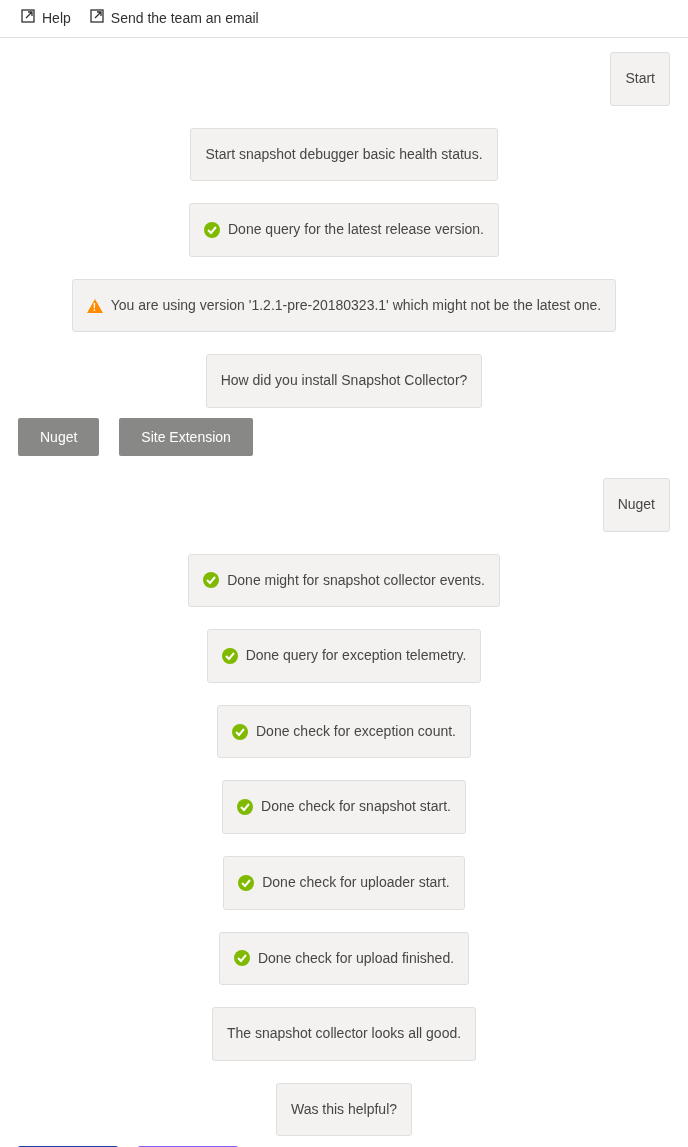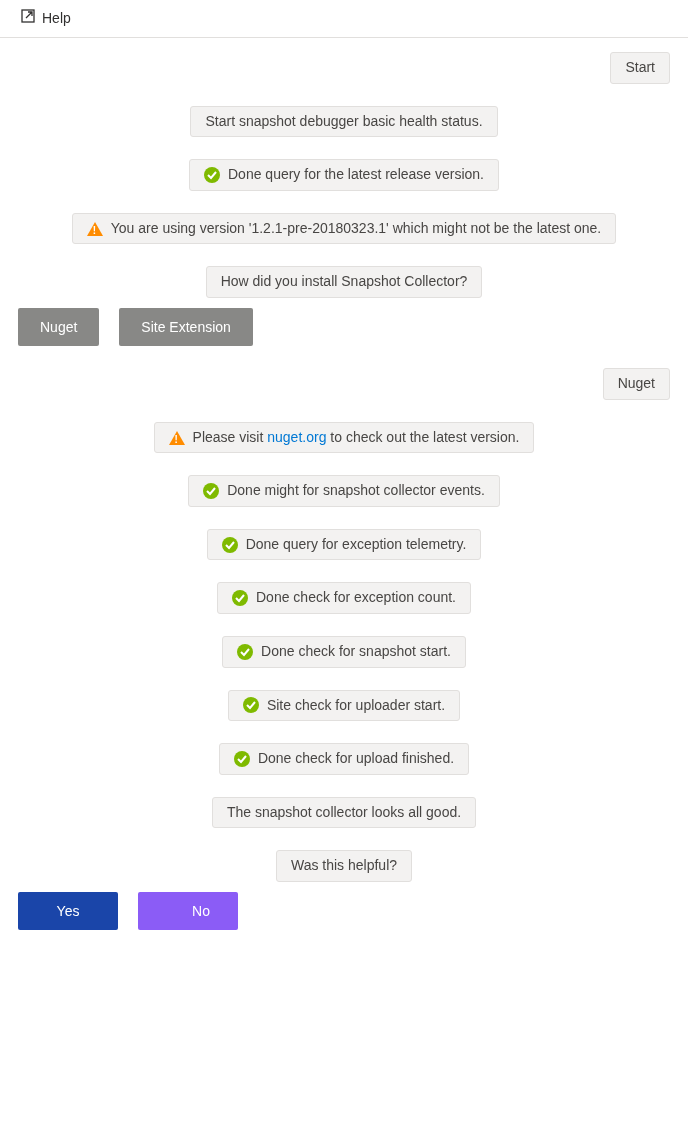--- a/index.html
+++ b/index.html
@@ -31,21 +31,21 @@
     display: flex;
     flex-direction: column;
     gap: 22px;
   }
   .row { display: flex; justify-content: center; }
   .row.right { justify-content: flex-end; }
   .bubble {
     display: inline-flex;
     align-items: center;
     gap: 8px;
-    padding: 5px 14px;
+    padding: 16px 14px;
     background: #f3f2f1;
     border: 1px solid #e1dfdd;
     border-radius: 3px;
     color: #484644;
     line-height: 1.4;
   }
   .bubble.user {
     background: #f3f2f1;
     border: 1px solid #e1dfdd;
   }
@@ -102,20 +102,29 @@
 <div class="toolbar">
   <div class="toolbar-item">
     <span>
       <svg viewBox="0 0 16 16" fill="none" stroke="#323130" stroke-width="1.3">
         <rect x="2" y="2" width="12" height="12"></rect>
         <path d="M6 10 L12 4 M8 4 H12 V8"></path>
       </svg>
     </span>
     <span>Help</span>
   </div>
+  <div class="toolbar-item">
+    <span>
+      <svg viewBox="0 0 16 16" fill="none" stroke="#323130" stroke-width="1.3">
+        <rect x="2" y="2" width="12" height="12"></rect>
+        <path d="M6 10 L12 4 M8 4 H12 V8"></path>
+      </svg>
+    </span>
+    <span>Send the team an email</span>
+  </div>
 </div>
 
 <div class="chat">
 
   <div class="row right">
     <div class="bubble user">
       <span>Start</span>
     </div>
   </div>
 
@@ -154,28 +163,20 @@
     <button class="btn gray">Nuget</button>
     <button class="btn gray">Site Extension</button>
   </div>
 
   <div class="row right">
     <div class="bubble user">
       <span>Nuget</span>
     </div>
   </div>
 
-  <div class="row">
-    <div class="bubble">
-      <span class="icon-warn"></span>
-      <span>
-        <span>Please visit </span><a class="link">nuget.org</a><span> to check out the latest version.</span>
-      </span>
-    </div>
-  </div>
 
   <div class="row">
     <div class="bubble">
       <span class="icon-check">
         <svg viewBox="0 0 10 10">
             <path d="M1 5 L4 8 L9 2" stroke="#fff" stroke-width="2" fill="none"></path>
           </svg>
       </span>
       <span>Done might for snapshot collector events.</span>
     </div>
@@ -214,21 +215,21 @@
     </div>
   </div>
 
   <div class="row">
     <div class="bubble">
       <span class="icon-check">
         <svg viewBox="0 0 10 10">
             <path d="M1 5 L4 8 L9 2" stroke="#fff" stroke-width="2" fill="none"></path>
           </svg>
       </span>
-      <span>Site check for uploader start.</span>
+      <span>Done check for uploader start.</span>
     </div>
   </div>
 
   <div class="row">
     <div class="bubble">
       <span class="icon-check">
         <svg viewBox="0 0 10 10">
             <path d="M1 5 L4 8 L9 2" stroke="#fff" stroke-width="2" fill="none"></path>
           </svg>
       </span>

